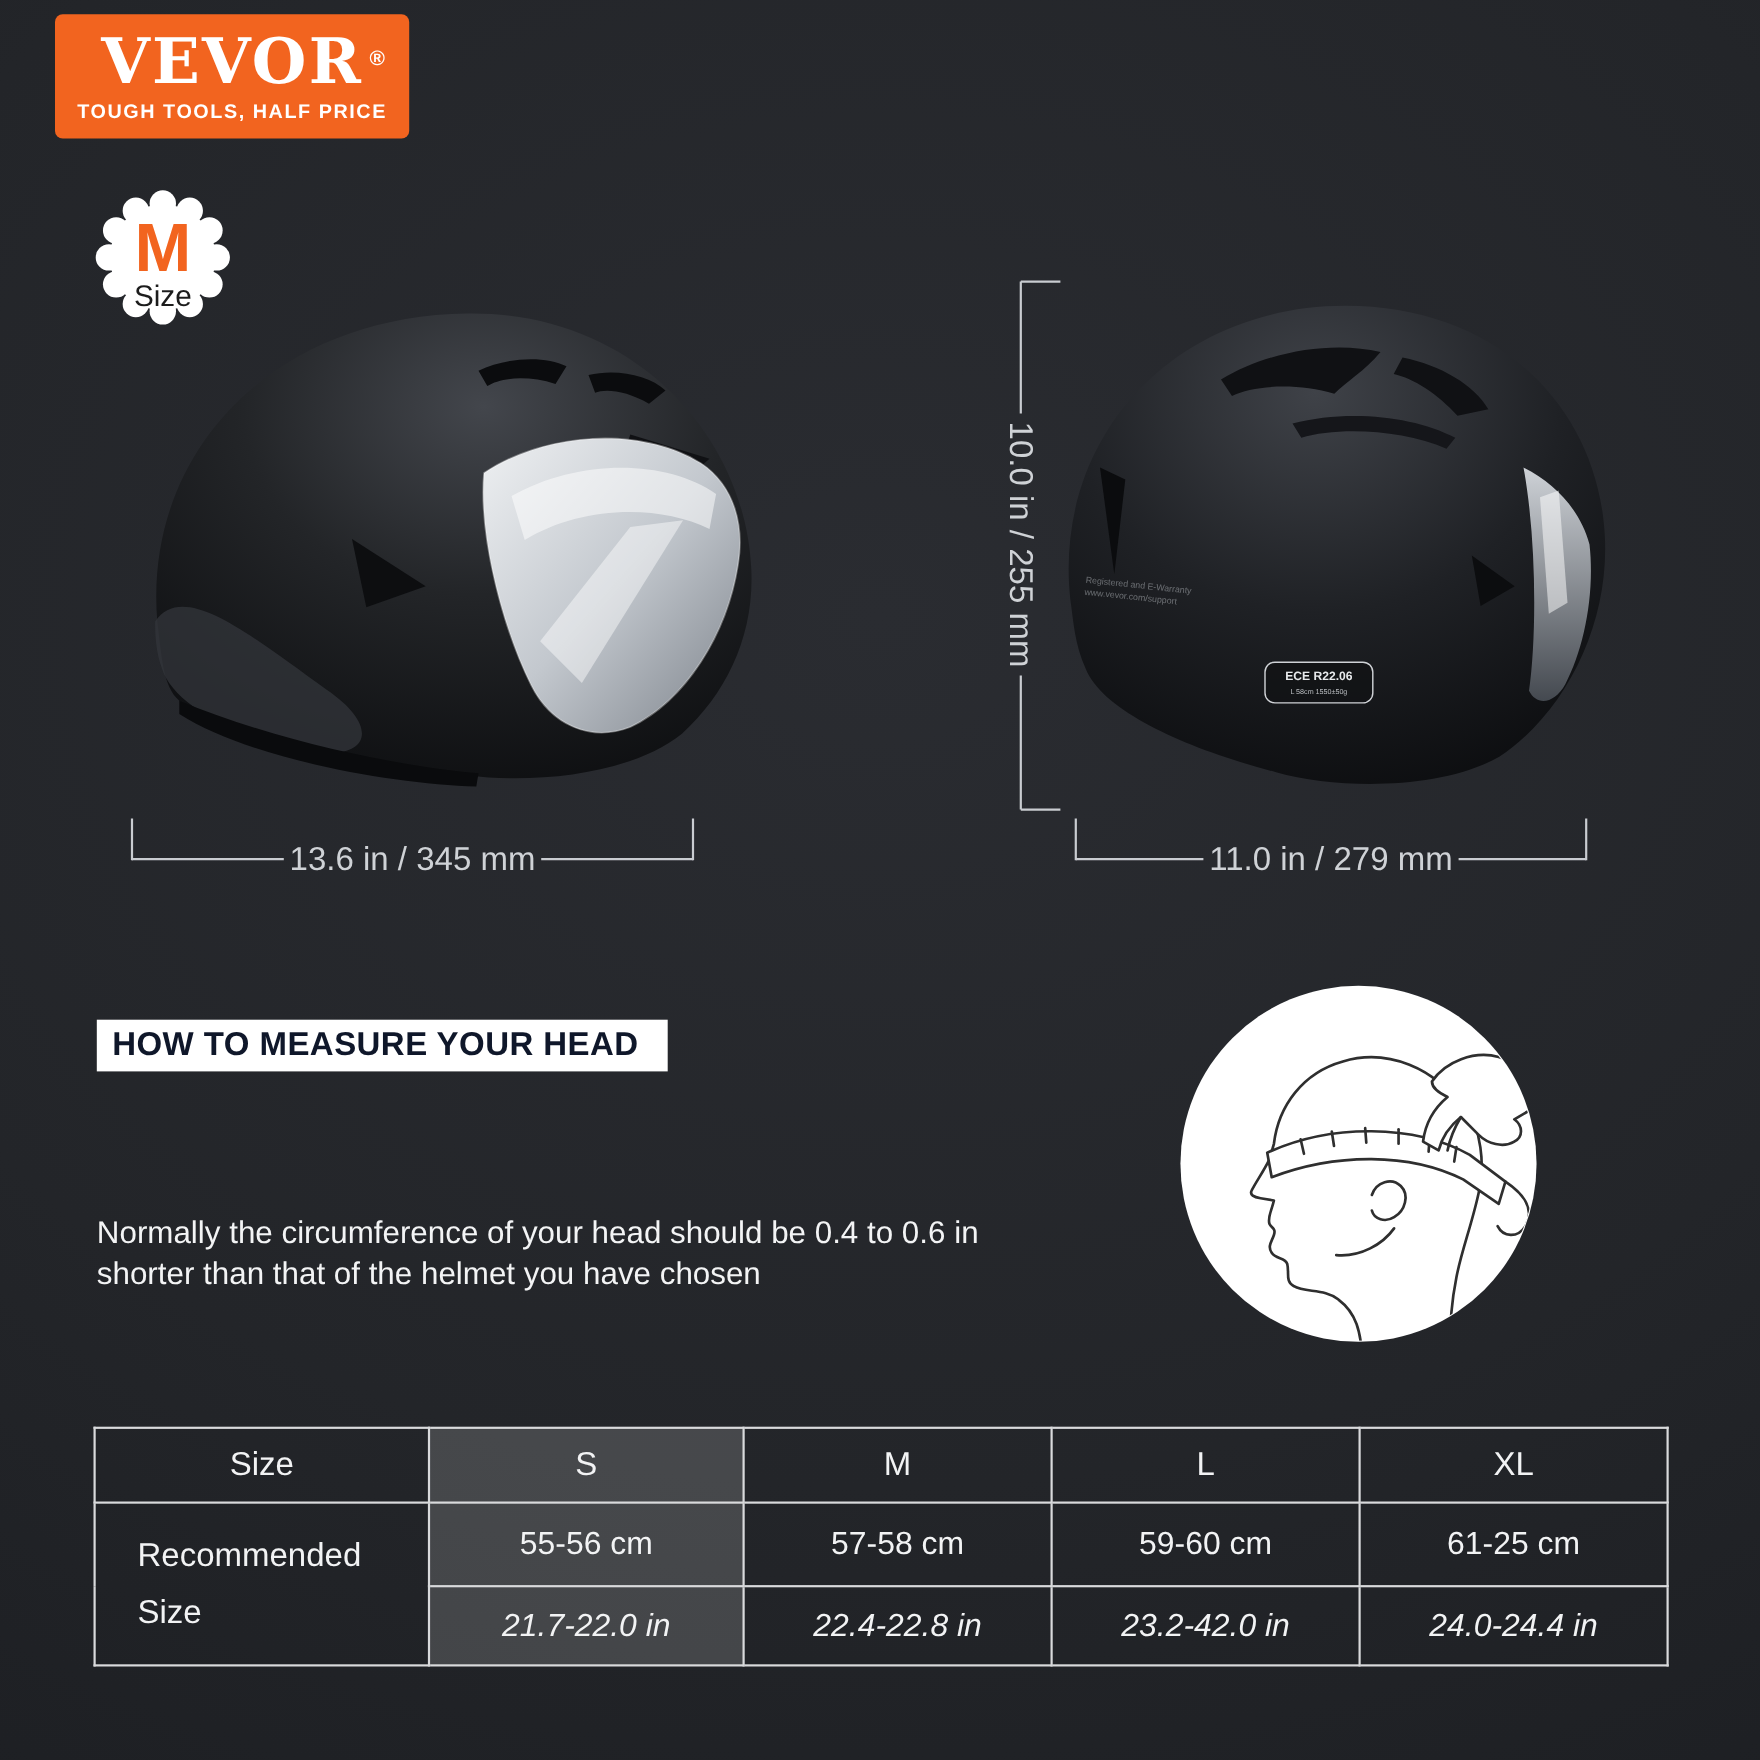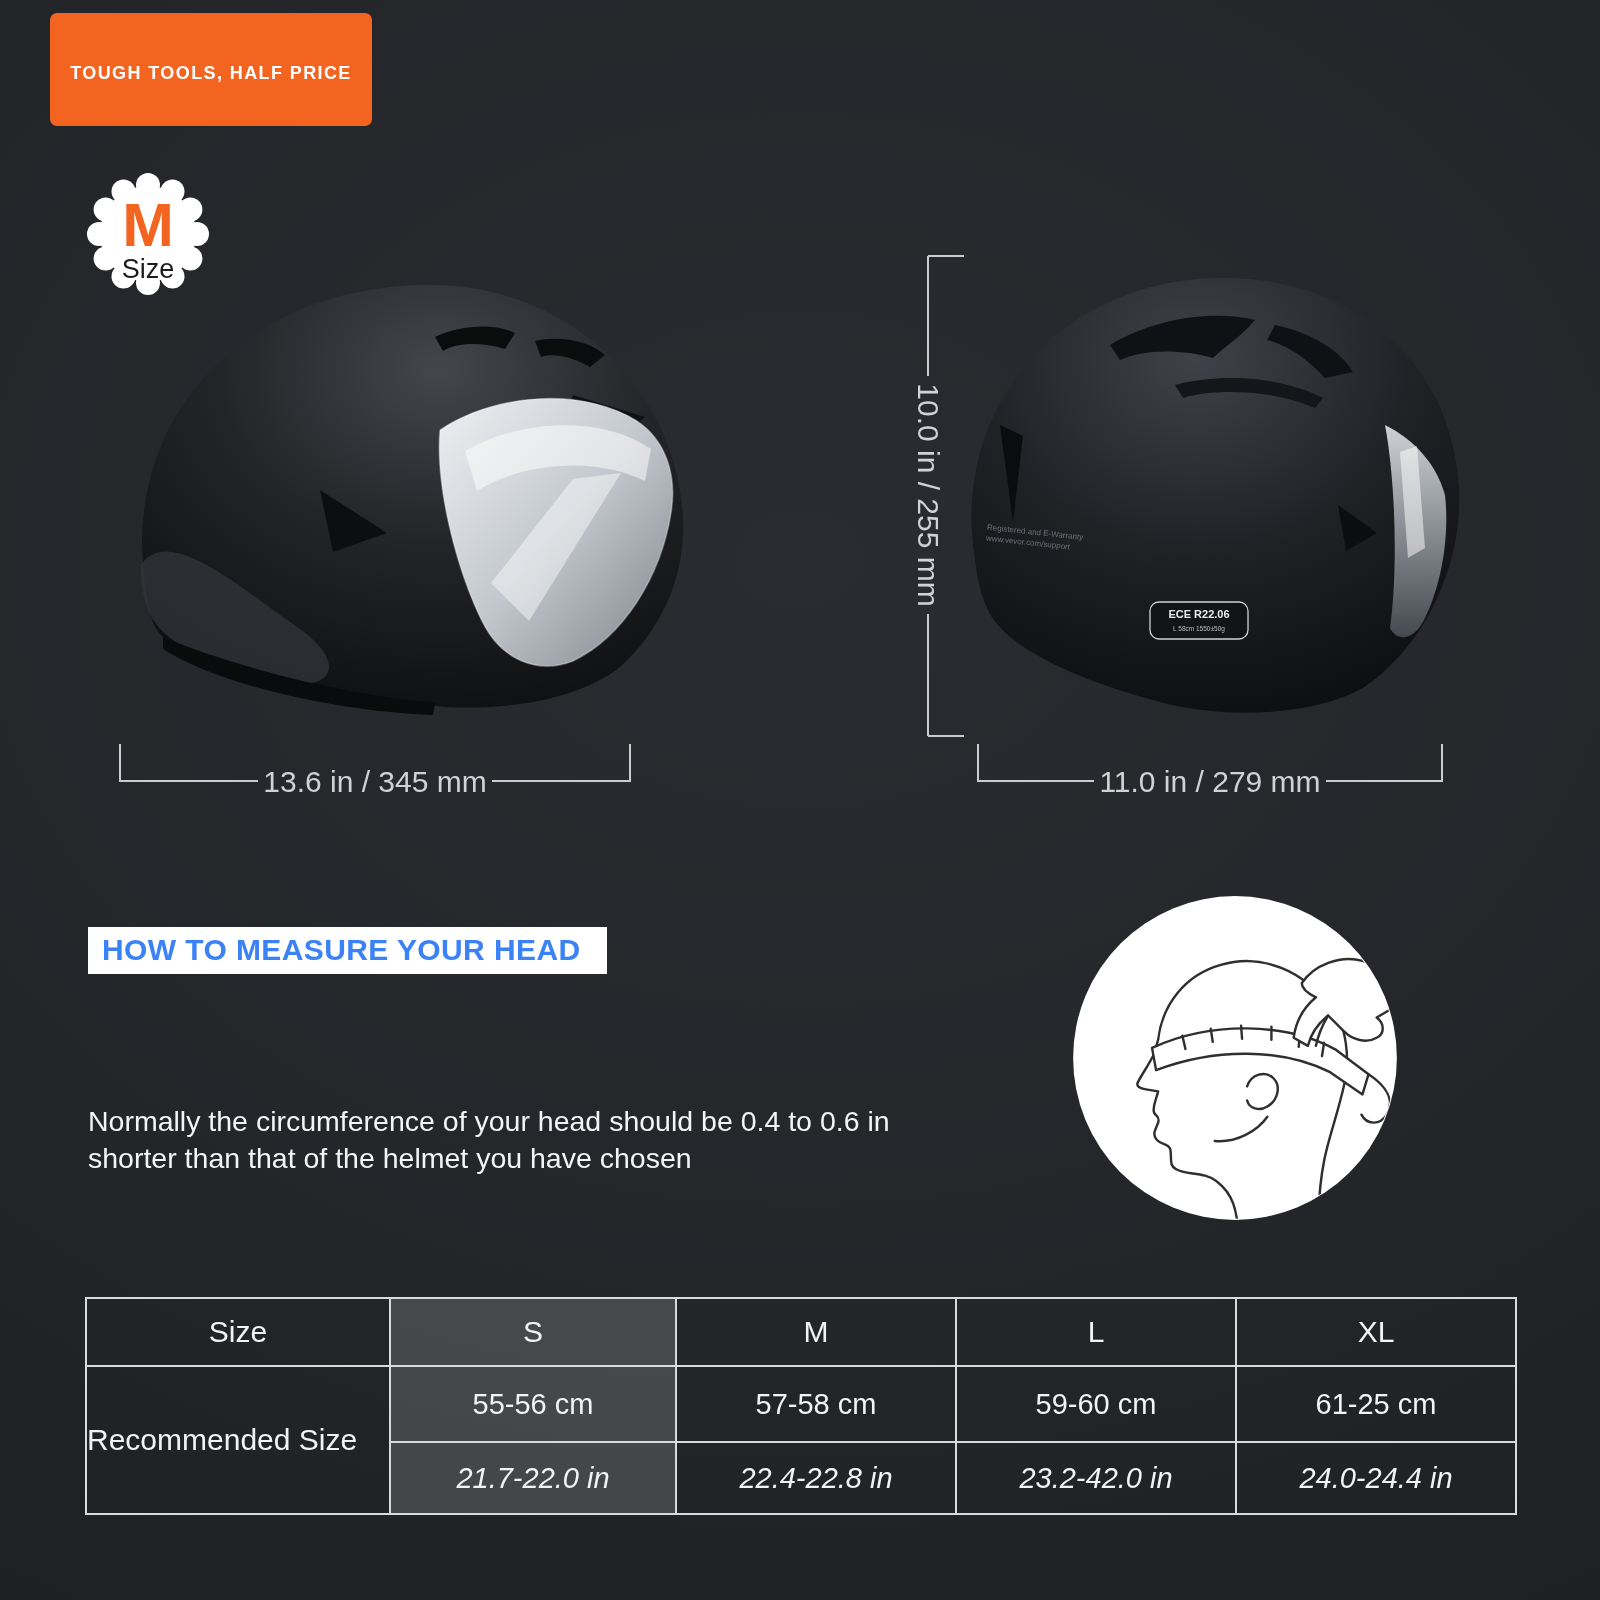--- a/index.html
+++ b/index.html
@@ -24,21 +24,21 @@
   }
   .logo .reg{font-size:19px;position:absolute;top:-2px;right:-22px;font-family:"Liberation Sans",sans-serif;font-weight:700;}
   .logo .tag{
     margin-top:7px;color:#fff;font-weight:700;font-size:18px;letter-spacing:1.4px;white-space:nowrap;
   }
   
   .dim text{fill:#cfd2d6;font-size:30px;font-family:"Liberation Sans",sans-serif;}
   .dim line,.dim path{stroke:#c9ccd1;stroke-width:2;}
   
   .measure-heading{
-    position:absolute;left:88px;top:927px;background:#ffffff;color:#3b82f6;
+    position:absolute;left:88px;top:927px;background:#ffffff;color:#0f172a;
     font-size:30px;font-weight:700;letter-spacing:.4px;line-height:1;
     padding:8px 26px 9px 14px;white-space:nowrap;
   }
   .para{
     position:absolute;left:88px;width:866px;color:#f3f4f5;
     font-size:28.5px;line-height:37px;
   }
   .p1{top:990px;}
   .p2{top:1103px;}
   
@@ -48,30 +48,31 @@
     color:#f2f3f4;font-size:29px;
   }
   table.size-chart td{
     border:2px solid #d9dadc;text-align:center;vertical-align:middle;padding:0;
   }
   table.size-chart tr.hdr td{height:66px;font-size:30px;}
   table.size-chart tr.cm td{height:74px;}
   table.size-chart tr.in td{height:70px;font-style:italic;}
   table.size-chart td.hl{background:rgba(255,255,255,0.16);}
   table.size-chart td.rowlabel{
-    text-align:left;font-size:30px;line-height:38px;
+    text-align:left;padding-left:38px;font-size:30px;line-height:51px;
   }
   .abs{position:absolute;}
 </style>
 </head>
 <body>
 
 <div id="stage">
 
   <div class="logo">
+    <div class="word"><span>VEVOR</span><span class="reg">®</span></div>
     <div class="tag">TOUGH TOOLS, HALF PRICE</div>
   </div>
 
   <svg class="abs" style="left:105px;top:245px" width="590" height="500" viewBox="0 0 590 500">
     <defs>
       <radialGradient id="gL" cx="55%" cy="20%" r="90%">
         <stop offset="0" stop-color="#43464c"></stop>
         <stop offset="0.45" stop-color="#232528"></stop>
         <stop offset="1" stop-color="#0b0c0e"></stop>
       </radialGradient>

